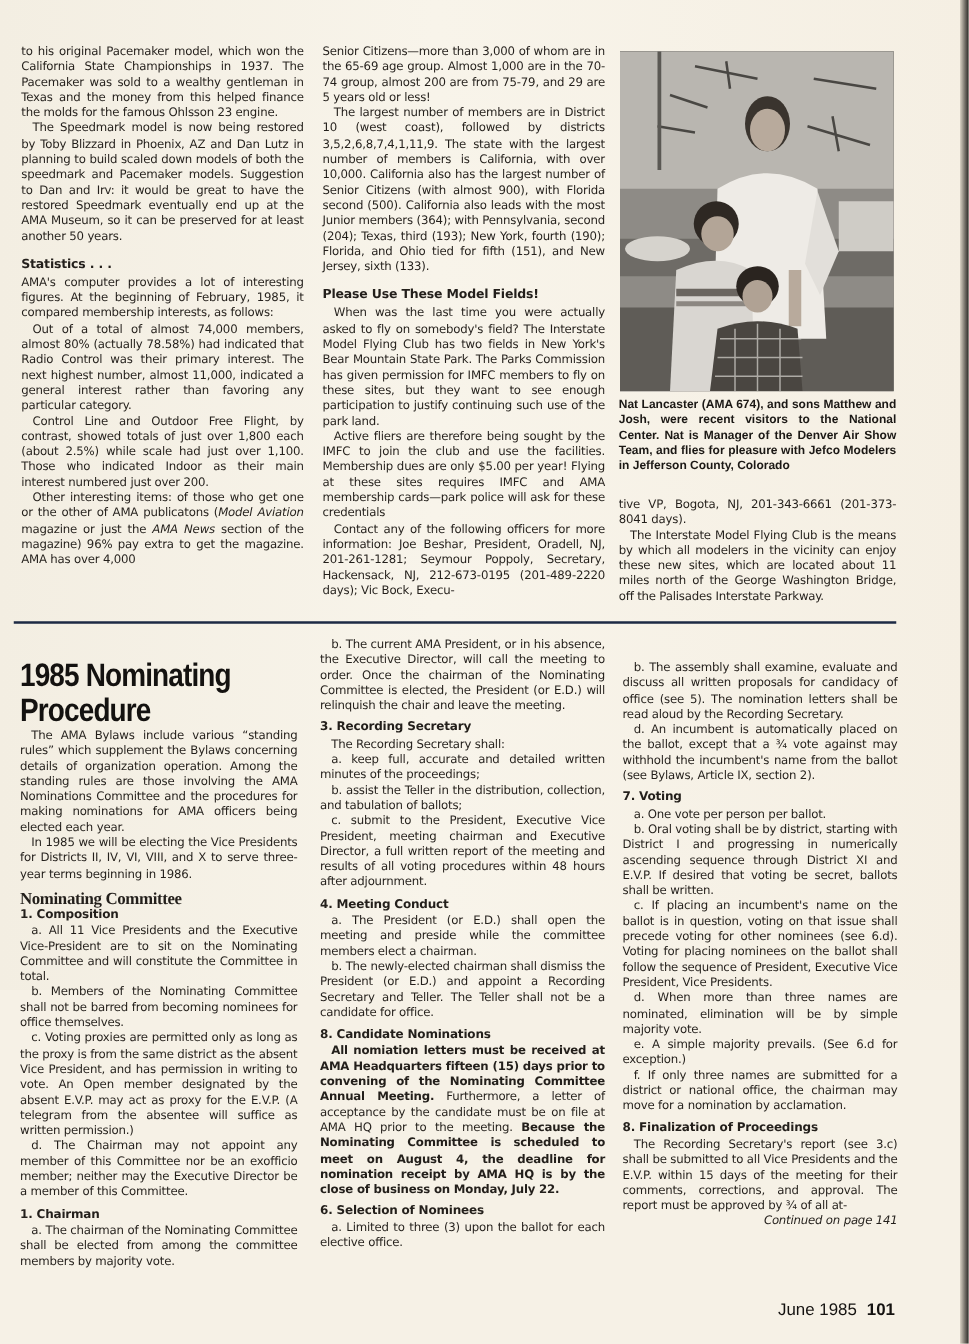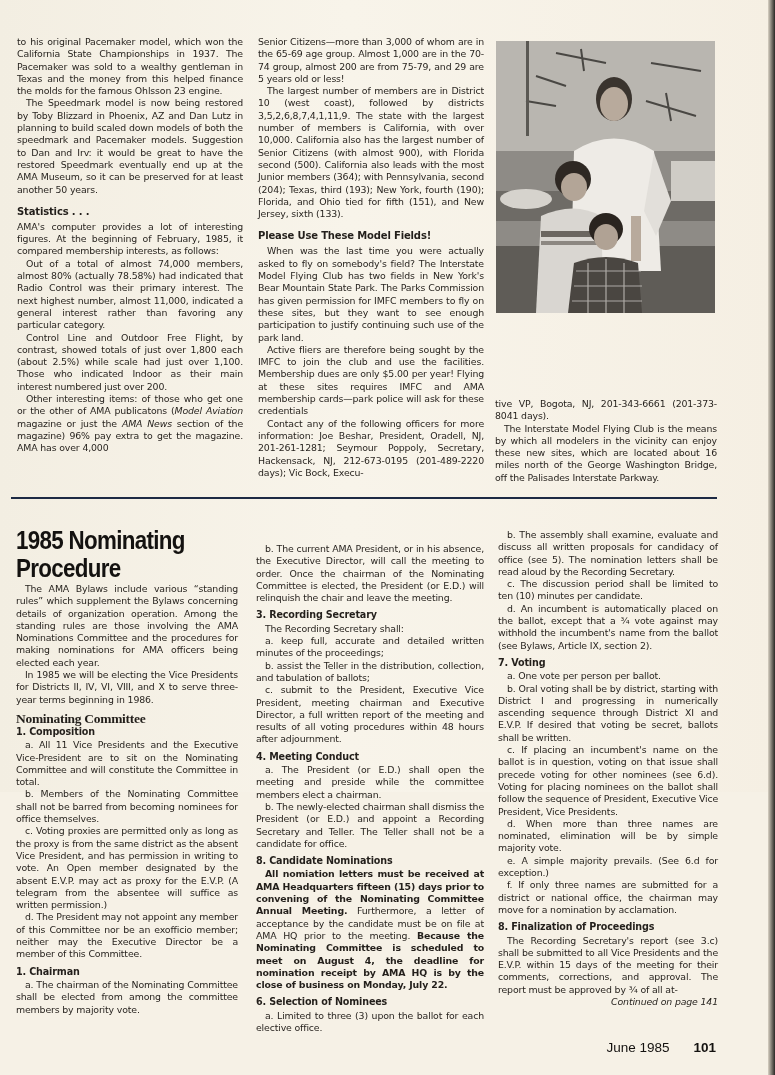--- a/index.html
+++ b/index.html
@@ -71,32 +71,32 @@
     color: #141210;
     transform: scaleX(0.86); transform-origin: left top;
     width: 270px;
   }
 
   #c4 { left: 16px; top: 583px; width: 222px; }
   #c4 h2 {
     margin: 5px 0 0 0; font-family: Liberation Serif, serif;
     font-size: 13.5px; line-height: 15px; font-weight: bold; letter-spacing: -0.3px;
   }
-  #c5 { left: 256px; top: 543px; width: 228px; }
+  #c5 { left: 256px; top: 510px; width: 228px; }
   #c6 { left: 498px; top: 529px; width: 220px; }
   .continued {
     text-align: right; font-style: italic; text-indent: 0;
   }
 
   .footer {
     position: absolute; left: 600px; top: 1040px; width: 116px;
     font-family: "Liberation Sans", sans-serif; font-size: 13.5px; color: #141210;
     text-align: right; white-space: nowrap;
   }
-  .footer .num { font-weight: bold; margin-left: 24px; }
+  .footer .num { font-weight: bold; margin-left: 8px; }
 </style>
 </head>
 <body>
 
 <div class="page">
 
   <div class="col" id="c1">
     <p class="noindent">to his original Pacemaker model, which won the California State Championships in 1937. The Pacemaker was sold to a wealthy gentleman in Texas and the money from this helped finance the molds for the famous Ohlsson 23 engine.</p>
     <p>The Speedmark model is now being restored by Toby Blizzard in Phoenix, AZ and Dan Lutz in planning to build scaled down models of both the speedmark and Pacemaker models. Suggestion to Dan and Irv: it would be great to have the restored Speedmark eventually end up at the AMA Museum, so it can be preserved for at least another 50 years.</p>
     <h3>Statistics . . .</h3>
@@ -147,42 +147,43 @@
       <ellipse cx="110" cy="188" rx="17" ry="16" fill="#2a241f"></ellipse>
       <ellipse cx="110" cy="196" rx="12" ry="13" fill="#b0a294"></ellipse>
       <path d="M78 222 Q110 210 142 222 L146 272 L72 272 Z" fill="#4a4641"></path>
       <g stroke="#d8d4cf" stroke-width="1.2" opacity="0.7">
         <path d="M80 230 L145 230 M78 245 L146 245 M76 260 L146 260"></path>
         <path d="M92 222 L92 272 M110 218 L110 272 M128 222 L128 272"></path>
       </g>
     </svg>
   </div>
 
+  <div id="c3caption">Nat Lancaster (AMA 674), and sons Matthew and Josh, were recent visitors to the National Center. Nat is Manager of the Denver Air Show Team, and flies for pleasure with Jefco Modelers in Jefferson County, Colorado</div>
 
   <div class="col" id="c3">
     <p class="noindent">tive VP, Bogota, NJ, 201-343-6661 (201-373-8041 days).</p>
-    <p>The Interstate Model Flying Club is the means by which all modelers in the vicinity can enjoy these new sites, which are located about 16 miles north of the George Washington Bridge, off the Palisades Interstate Parkway.</p>
+    <p>The Interstate Model Flying Club is the means by which all modelers in the vicinity can enjoy these new sites, which are located about 11 miles north of the George Washington Bridge, off the Palisades Interstate Parkway.</p>
   </div>
 
   <div class="divider"></div>
 
   <div class="headline">
     <div>1985 Nominating</div>
     <div>Procedure</div>
   </div>
 
   <div class="col" id="c4">
     <p>The AMA Bylaws include various “standing rules” which supplement the Bylaws concerning details of organization operation. Among the standing rules are those involving the AMA Nominations Committee and the procedures for making nominations for AMA officers being elected each year.</p>
     <p>In 1985 we will be electing the Vice Presidents for Districts II, IV, VI, VIII, and X to serve three-year terms beginning in 1986.</p>
     <h2>Nominating Committee</h2>
     <h4 style="margin-top:0">1. Composition</h4>
     <p>a. All 11 Vice Presidents and the Executive Vice-President are to sit on the Nominating Committee and will constitute the Committee in total.</p>
     <p>b. Members of the Nominating Committee shall not be barred from becoming nominees for office themselves.</p>
     <p>c. Voting proxies are permitted only as long as the proxy is from the same district as the absent Vice President, and has permission in writing to vote. An Open member designated by the absent E.V.P. may act as proxy for the E.V.P. (A telegram from the absentee will suffice as written permission.)</p>
-    <p>d. The President may not appoint any member of this Committee nor be an exofficio member; neither may the Executive Director be a member of this Committee.</p>
+    <p>d. The Chairman may not appoint any member of this Committee nor be an exofficio member; neither may the Executive Director be a member of this Committee.</p>
     <h4>1. Chairman</h4>
     <p>a. The chairman of the Nominating Committee shall be elected from among the committee members by majority vote.</p>
   </div>
 
   <div class="col" id="c5">
     <p>b. The current AMA President, or in his absence, the Executive Director, will call the meeting to order. Once the chairman of the Nominating Committee is elected, the President (or E.D.) will relinquish the chair and leave the meeting.</p>
     <h4>3. Recording Secretary</h4>
     <p>The Recording Secretary shall:</p>
     <p>a. keep full, accurate and detailed written minutes of the proceedings;</p>
     <p>b. assist the Teller in the distribution, collection, and tabulation of ballots;</p>
@@ -191,21 +192,20 @@
     <p>a. The President (or E.D.) shall open the meeting and preside while the committee members elect a chairman.</p>
     <p>b. The newly-elected chairman shall dismiss the President (or E.D.) and appoint a Recording Secretary and Teller. The Teller shall not be a candidate for office.</p>
     <h4>8. Candidate Nominations</h4>
     <p><span class="b">All nomiation letters must be received at AMA Headquarters fifteen (15) days prior to convening of the Nominating Committee Annual Meeting.</span><span> Furthermore, a letter of acceptance by the candidate must be on file at AMA HQ prior to the meeting. </span><span class="b">Because the Nominating Committee is scheduled to meet on August 4, the deadline for nomination receipt by AMA HQ is by the close of business on Monday, July 22.</span></p>
     <h4>6. Selection of Nominees</h4>
     <p>a. Limited to three (3) upon the ballot for each elective office.</p>
   </div>
 
   <div class="col" id="c6">
     <p>b. The assembly shall examine, evaluate and discuss all written proposals for candidacy of office (see 5). The nomination letters shall be read aloud by the Recording Secretary.</p>
-    <p>c. The discussion period shall be limited to ten (10) minutes per candidate.</p>
     <p>d. An incumbent is automatically placed on the ballot, except that a ¾ vote against may withhold the incumbent's name from the ballot (see Bylaws, Article IX, section 2).</p>
     <h4>7. Voting</h4>
     <p>a. One vote per person per ballot.</p>
     <p>b. Oral voting shall be by district, starting with District I and progressing in numerically ascending sequence through District XI and E.V.P. If desired that voting be secret, ballots shall be written.</p>
     <p>c. If placing an incumbent's name on the ballot is in question, voting on that issue shall precede voting for other nominees (see 6.d). Voting for placing nominees on the ballot shall follow the sequence of President, Executive Vice President, Vice Presidents.</p>
     <p>d. When more than three names are nominated, elimination will be by simple majority vote.</p>
     <p>e. A simple majority prevails. (See 6.d for exception.)</p>
     <p>f. If only three names are submitted for a district or national office, the chairman may move for a nomination by acclamation.</p>
     <h4>8. Finalization of Proceedings</h4>
     <p>The Recording Secretary's report (see 3.c) shall be submitted to all Vice Presidents and the E.V.P. within 15 days of the meeting for their comments, corrections, and approval. The report must be approved by ¾ of all at-</p>

